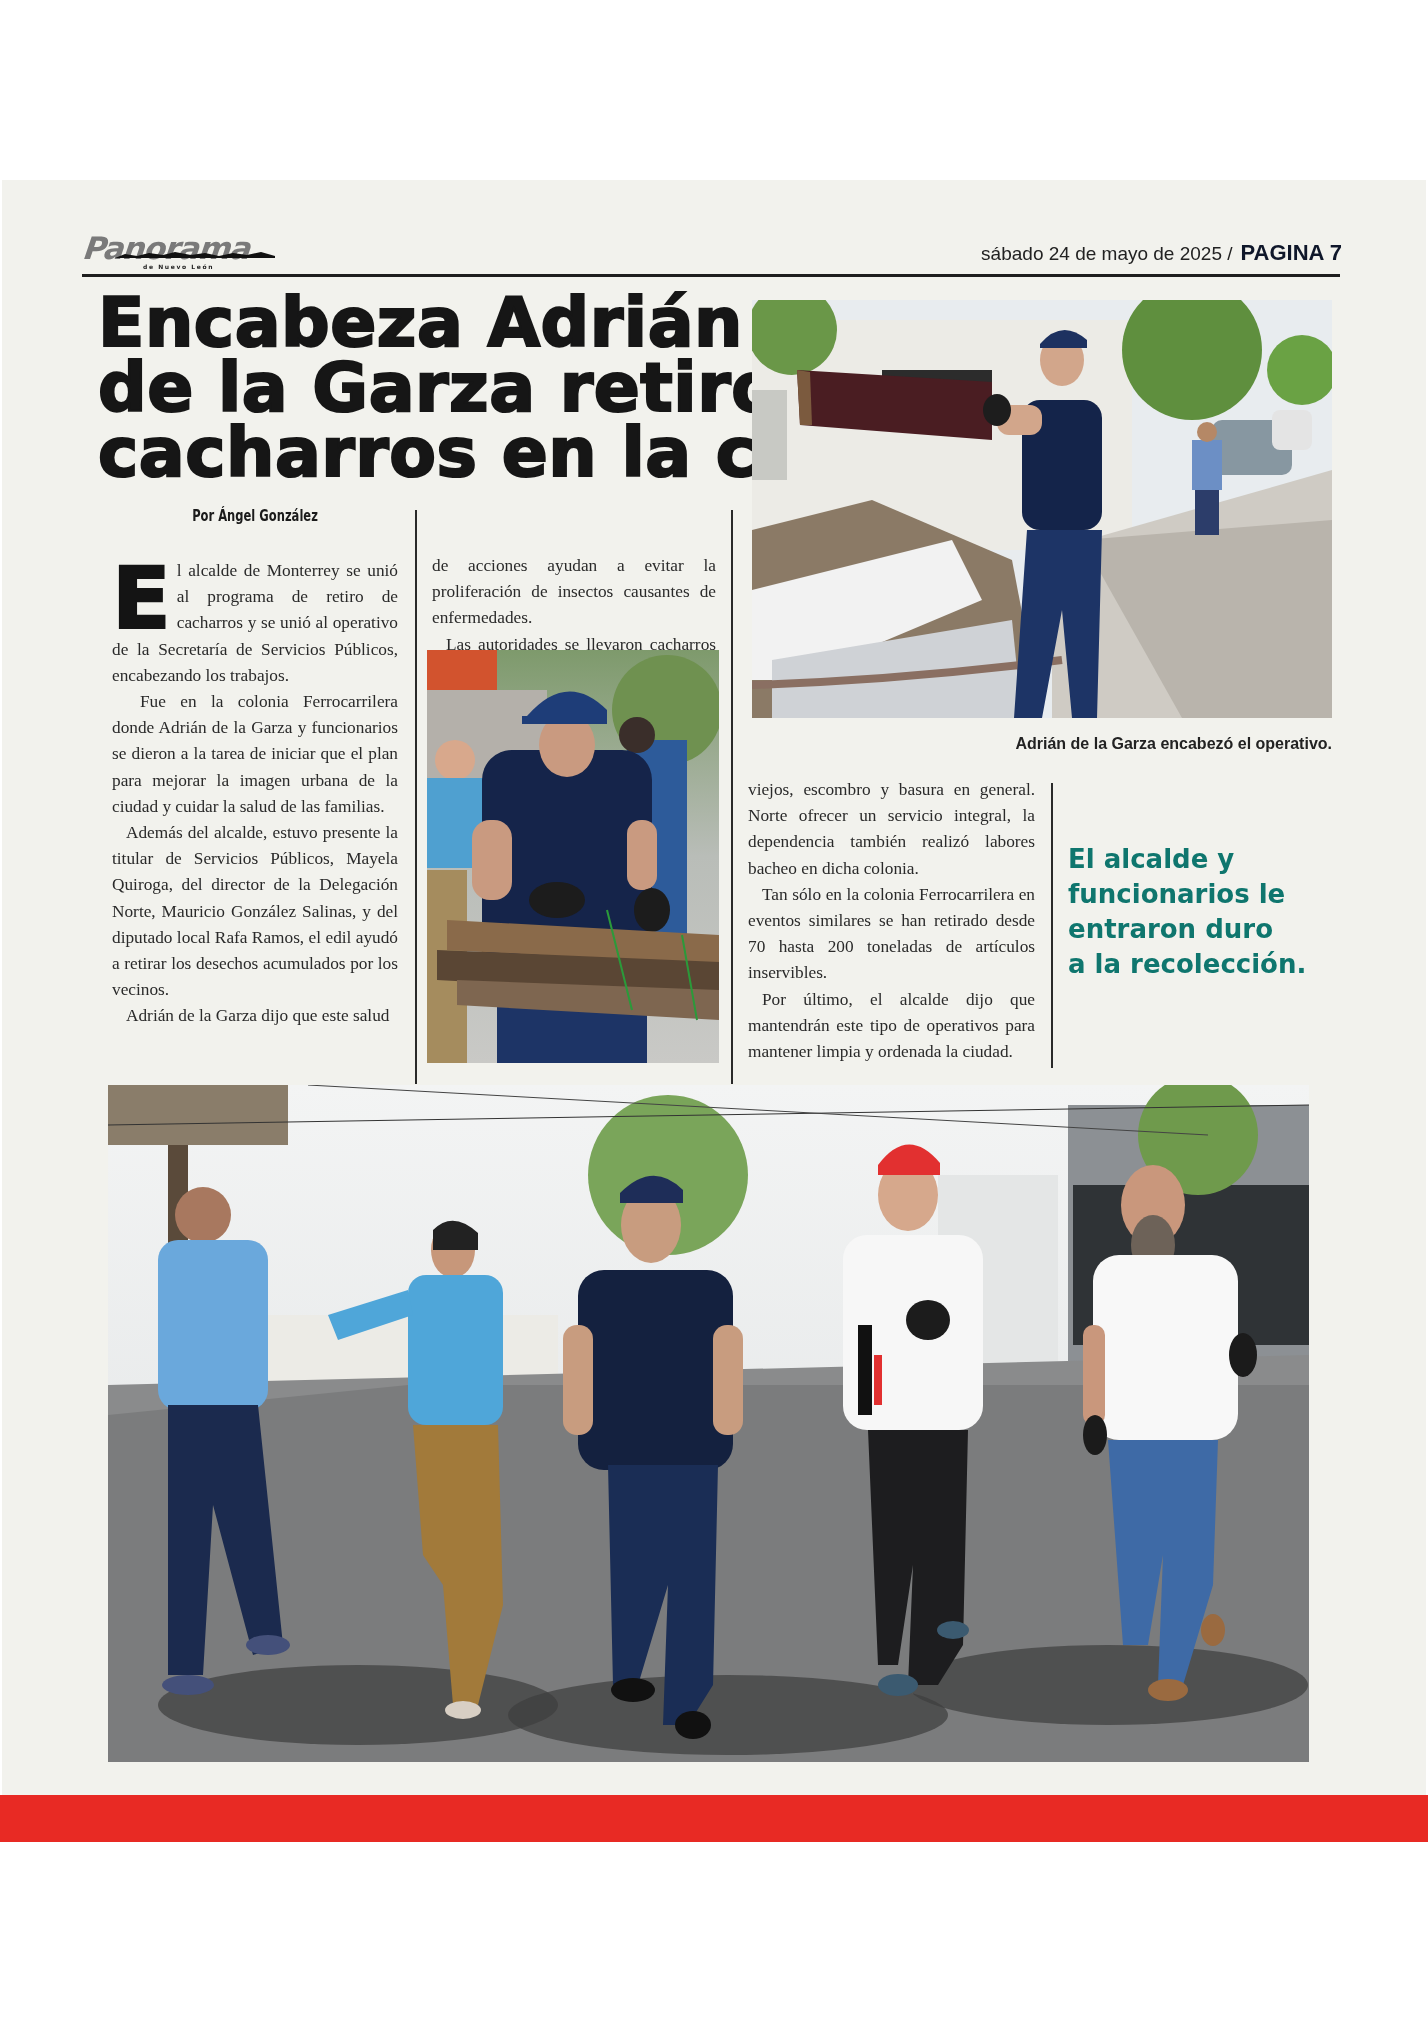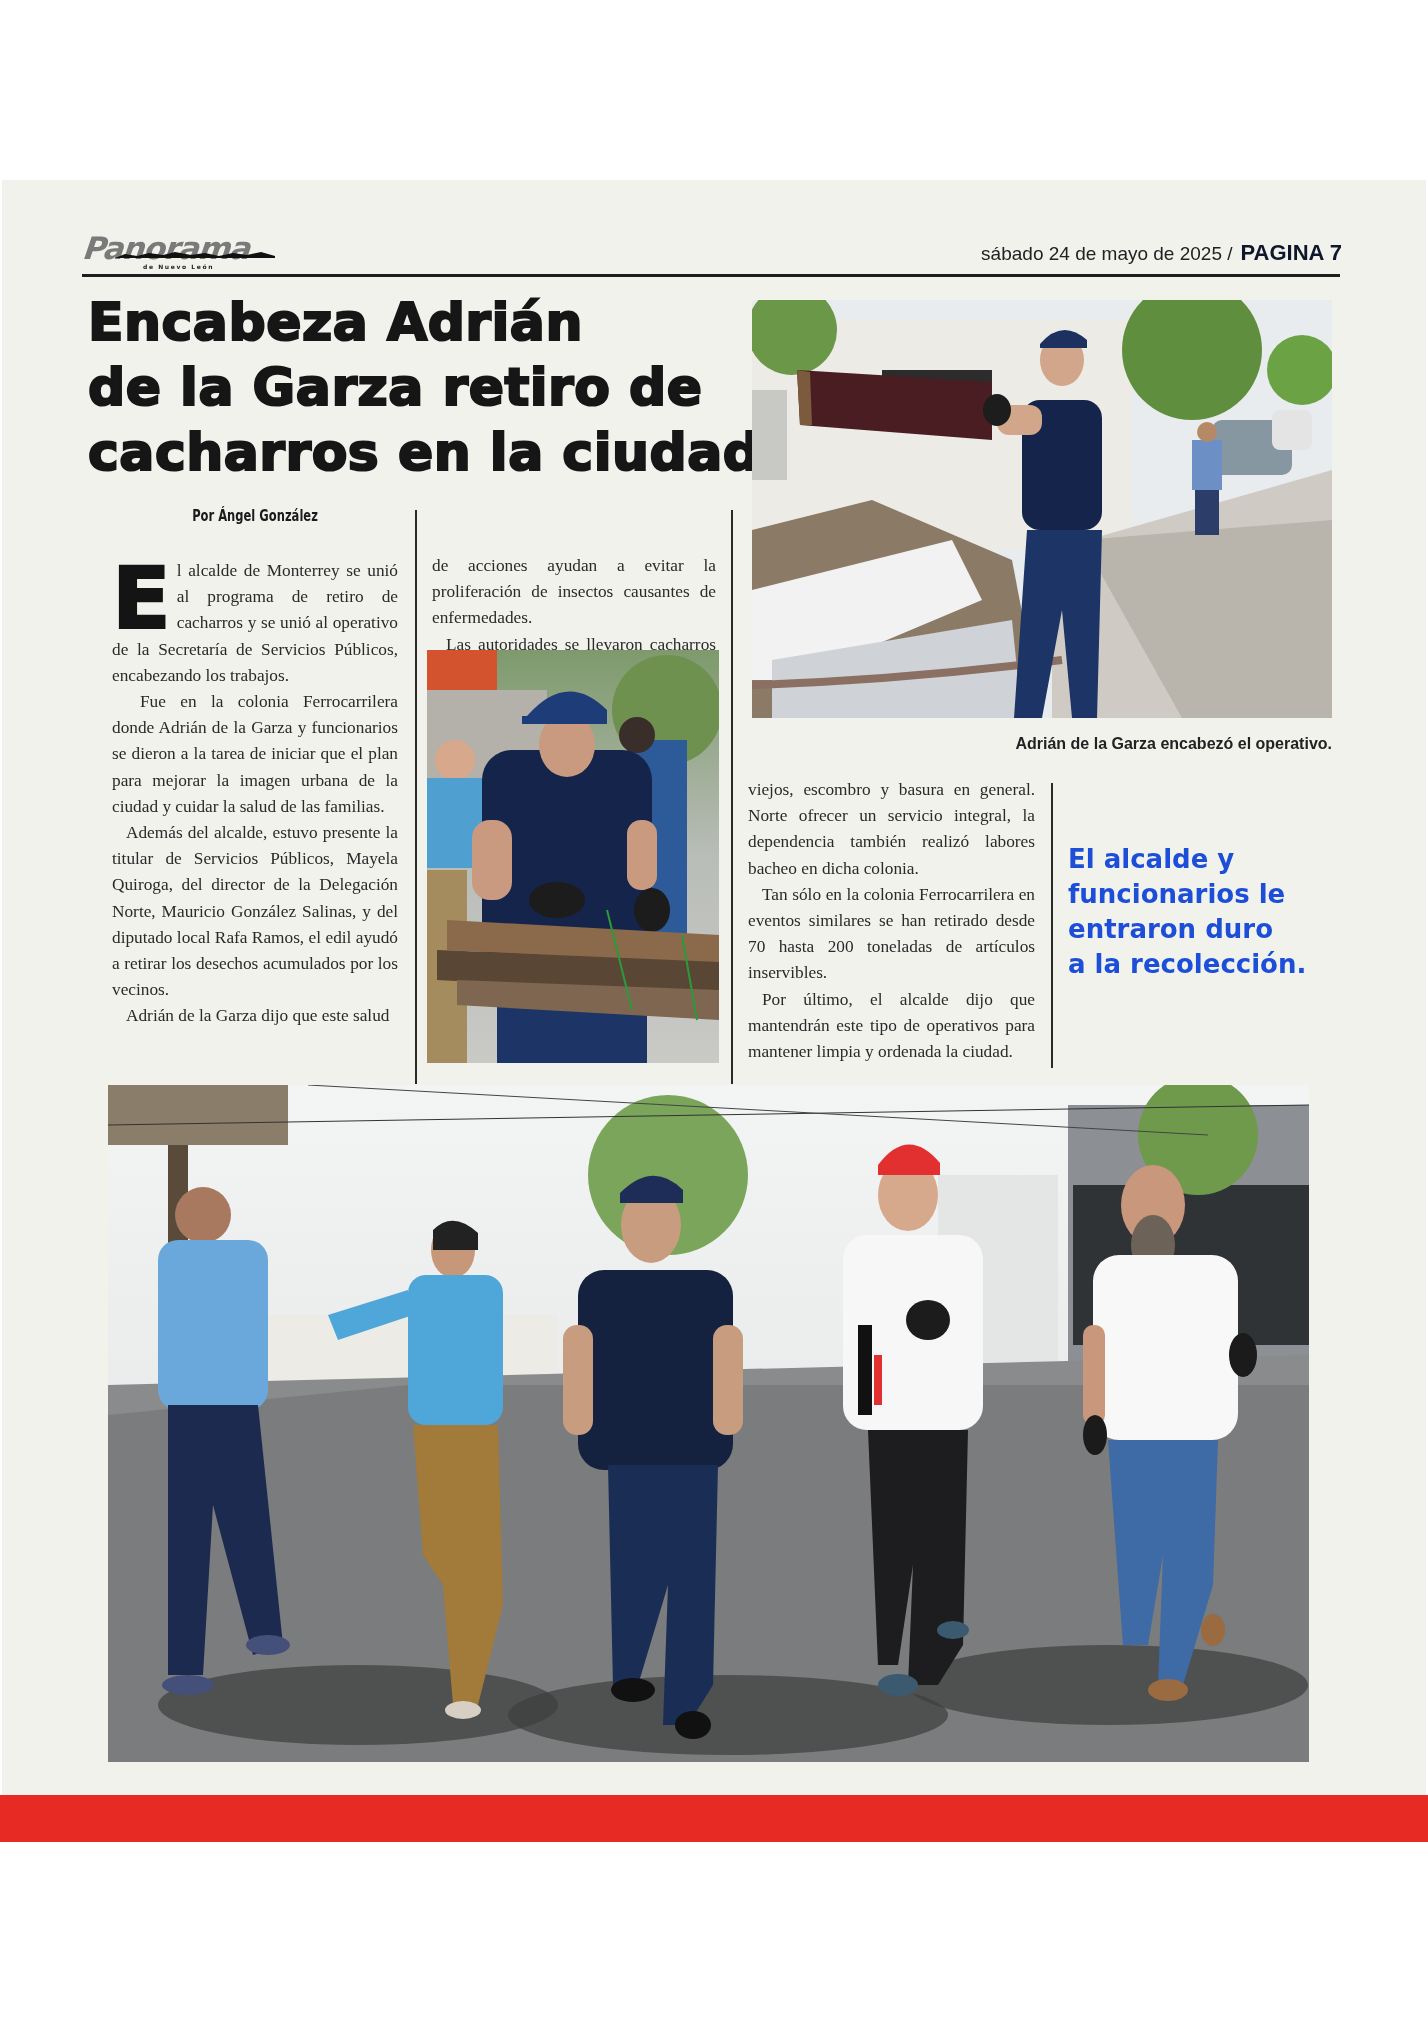--- a/index.html
+++ b/index.html
@@ -10,41 +10,41 @@
   
   .logo { left:85px; top:232px; width:210px; height:44px; }
   .logo-word { font-family:"DejaVu Sans", sans-serif; font-weight:bold; font-style:italic; font-size:31px; color:#7a7a7a; letter-spacing:-1px; line-height:32px; transform:skewX(-8deg); display:inline-block; }
   .logo-sub { font-family:"DejaVu Sans", sans-serif; font-weight:bold; font-size:6px; letter-spacing:1.6px; color:#222; position:absolute; left:58px; top:31px; }
   .logo-mtn { position:absolute; left:30px; top:20px; width:160px; height:6px; }
   .masthead-right { right:86px; top:240px; font-family:"Liberation Sans", sans-serif; font-size:19px; color:#222; white-space:nowrap; }
   .masthead-right .pg { font-weight:bold; font-size:22px; margin-left:8px; color:#0f172a; }
   .top-rule { left:82px; top:274px; width:1258px; height:3px; background:#1e1e1e; }
 
   
-  .headline { left:88px; top:290px; width:650px; font-family:"DejaVu Sans", sans-serif; font-weight:bold; font-size:52px; line-height:65px; color:#161616; letter-spacing:0.5px; -webkit-text-stroke:2.2px #161616; }
+  .headline { left:98px; top:290px; width:650px; font-family:"DejaVu Sans", sans-serif; font-weight:bold; font-size:68px; line-height:65px; color:#161616; letter-spacing:0.5px; -webkit-text-stroke:2.2px #161616; }
   .headline div { white-space:nowrap; }
 
   
   .col { font-family:"Liberation Serif", serif; font-size:17.3px; line-height:26.2px; color:#2a2a2a; text-align:justify; }
   .col p { margin:0; text-indent:22px; }
   .col p.noindent { text-indent:0; }
   .byline { left:112px; top:506px; width:286px; text-align:center; font-family:"DejaVu Sans", sans-serif; font-weight:bold; font-size:16px; color:#1b1b1b; transform:scaleX(0.72); transform-origin:center; }
   .col1 { left:112px; top:558px; width:286px; }
   .dropcap { float:left; font-family:"DejaVu Sans", sans-serif; font-weight:bold; font-size:86px; line-height:68px; height:72px; margin:6px 6px 0 0; color:#141414; -webkit-text-stroke:2px #141414; }
   .col2 { left:432px; top:505px; width:284px;margin-top:48px; }
   .col3 { left:748px; top:777px; width:287px; }
 
   .vrule { width:2px; background:#2a2a2a; }
   .r1 { left:415px; top:510px; height:574px; }
   .r2 { left:731px; top:510px; height:574px; }
   .r3 { left:1051px; top:783px; height:285px; }
 
   .caption { left:752px; top:735px; width:580px; text-align:right; font-family:"Liberation Sans", sans-serif; font-weight:bold; font-size:16px; color:#222; }
 
-  .pullquote { left:1068px; top:842px; width:270px; font-family:"DejaVu Sans", sans-serif; font-weight:bold; font-size:26px; line-height:35px; color:#1d4ed8; }
+  .pullquote { left:1068px; top:842px; width:270px; font-family:"DejaVu Sans", sans-serif; font-weight:bold; font-size:26px; line-height:35px; color:#0f766e; }
   .pullquote div { white-space:nowrap; }
 
   
   .photo { overflow:hidden; }
   .photo svg { display:block; width:100%; height:100%; }
   .photo-top { left:752px; top:300px; width:580px; height:418px; }
   .photo-mid { left:427px; top:650px; width:292px; height:413px; }
   .photo-bottom { left:108px; top:1085px; width:1201px; height:677px; }
 
   .red-band { left:0; top:1795px; width:1428px; height:47px; background:#e82a24; }

